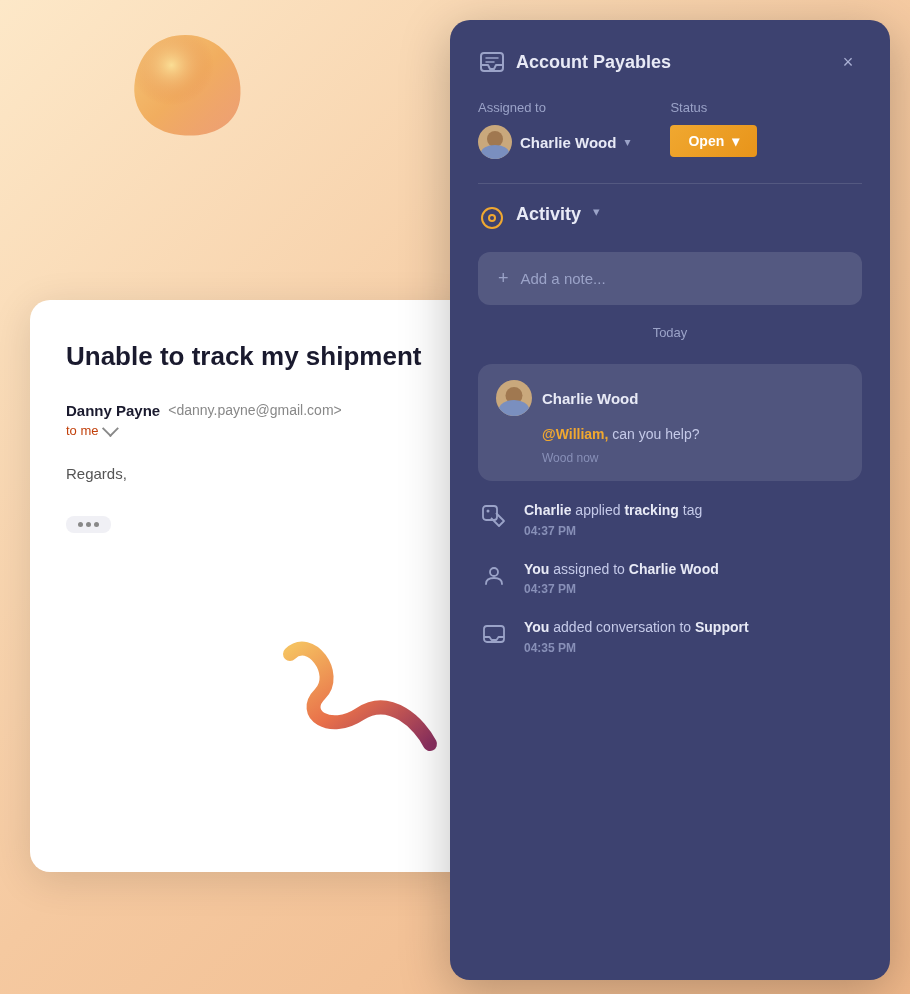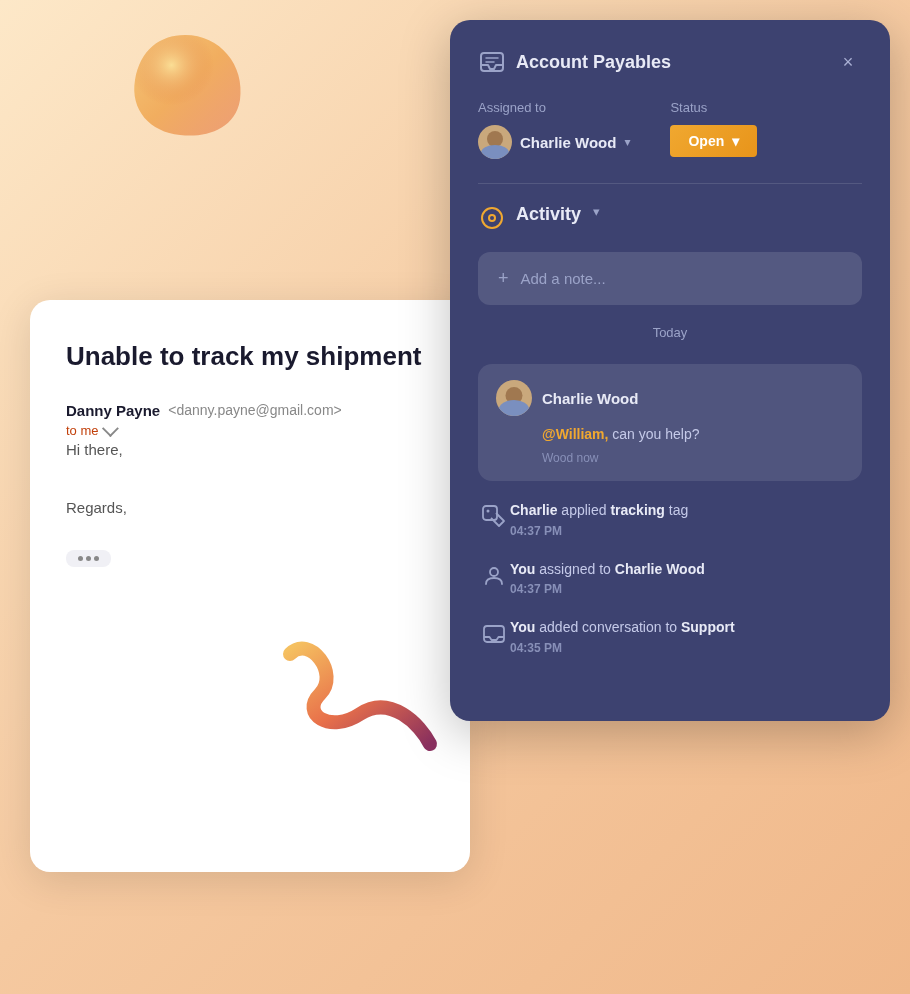--- a/index.html
+++ b/index.html
@@ -120,21 +120,21 @@
       background: #888;
       border-radius: 50%;
     }
 
     
     .side-panel {
       position: absolute;
       top: 20px;
       right: 20px;
       width: 440px;
-      height: 701px;
+      height: 960px;
       background: #3d4270;
       border-radius: 20px;
       padding: 28px 28px;
       z-index: 10;
       box-shadow: 0 12px 50px rgba(0,0,0,0.25);
     }
 
     
     .panel-header {
       display: flex;
@@ -385,20 +385,21 @@
       font-size: 12px;
       color: #8890b8;
       padding-left: 46px;
       margin-top: 6px;
     }
 
     
     .activity-item {
       display: flex;
       align-items: flex-start;
+      gap: 14px;
       margin-bottom: 22px;
     }
 
     .activity-icon-wrap {
       width: 32px;
       height: 32px;
       flex-shrink: 0;
       display: flex;
       align-items: center;
       justify-content: center;
@@ -463,21 +464,20 @@
     <span class="sender-name">Danny Payne</span>
     <span class="sender-email">&lt;danny.payne@gmail.com&gt;</span>
   </div>
 
   <div class="to-me-row">
     <span>to me</span>
     <span class="chevron-small"></span>
   </div>
 
   <div class="email-body">
-    <p>Hi there,</p>
     <br>
     <p>Regards,</p>
   </div>
 
   <div class="ellipsis-btn">
     <div class="dot"></div>
     <div class="dot"></div>
     <div class="dot"></div>
   </div>
 </div>

